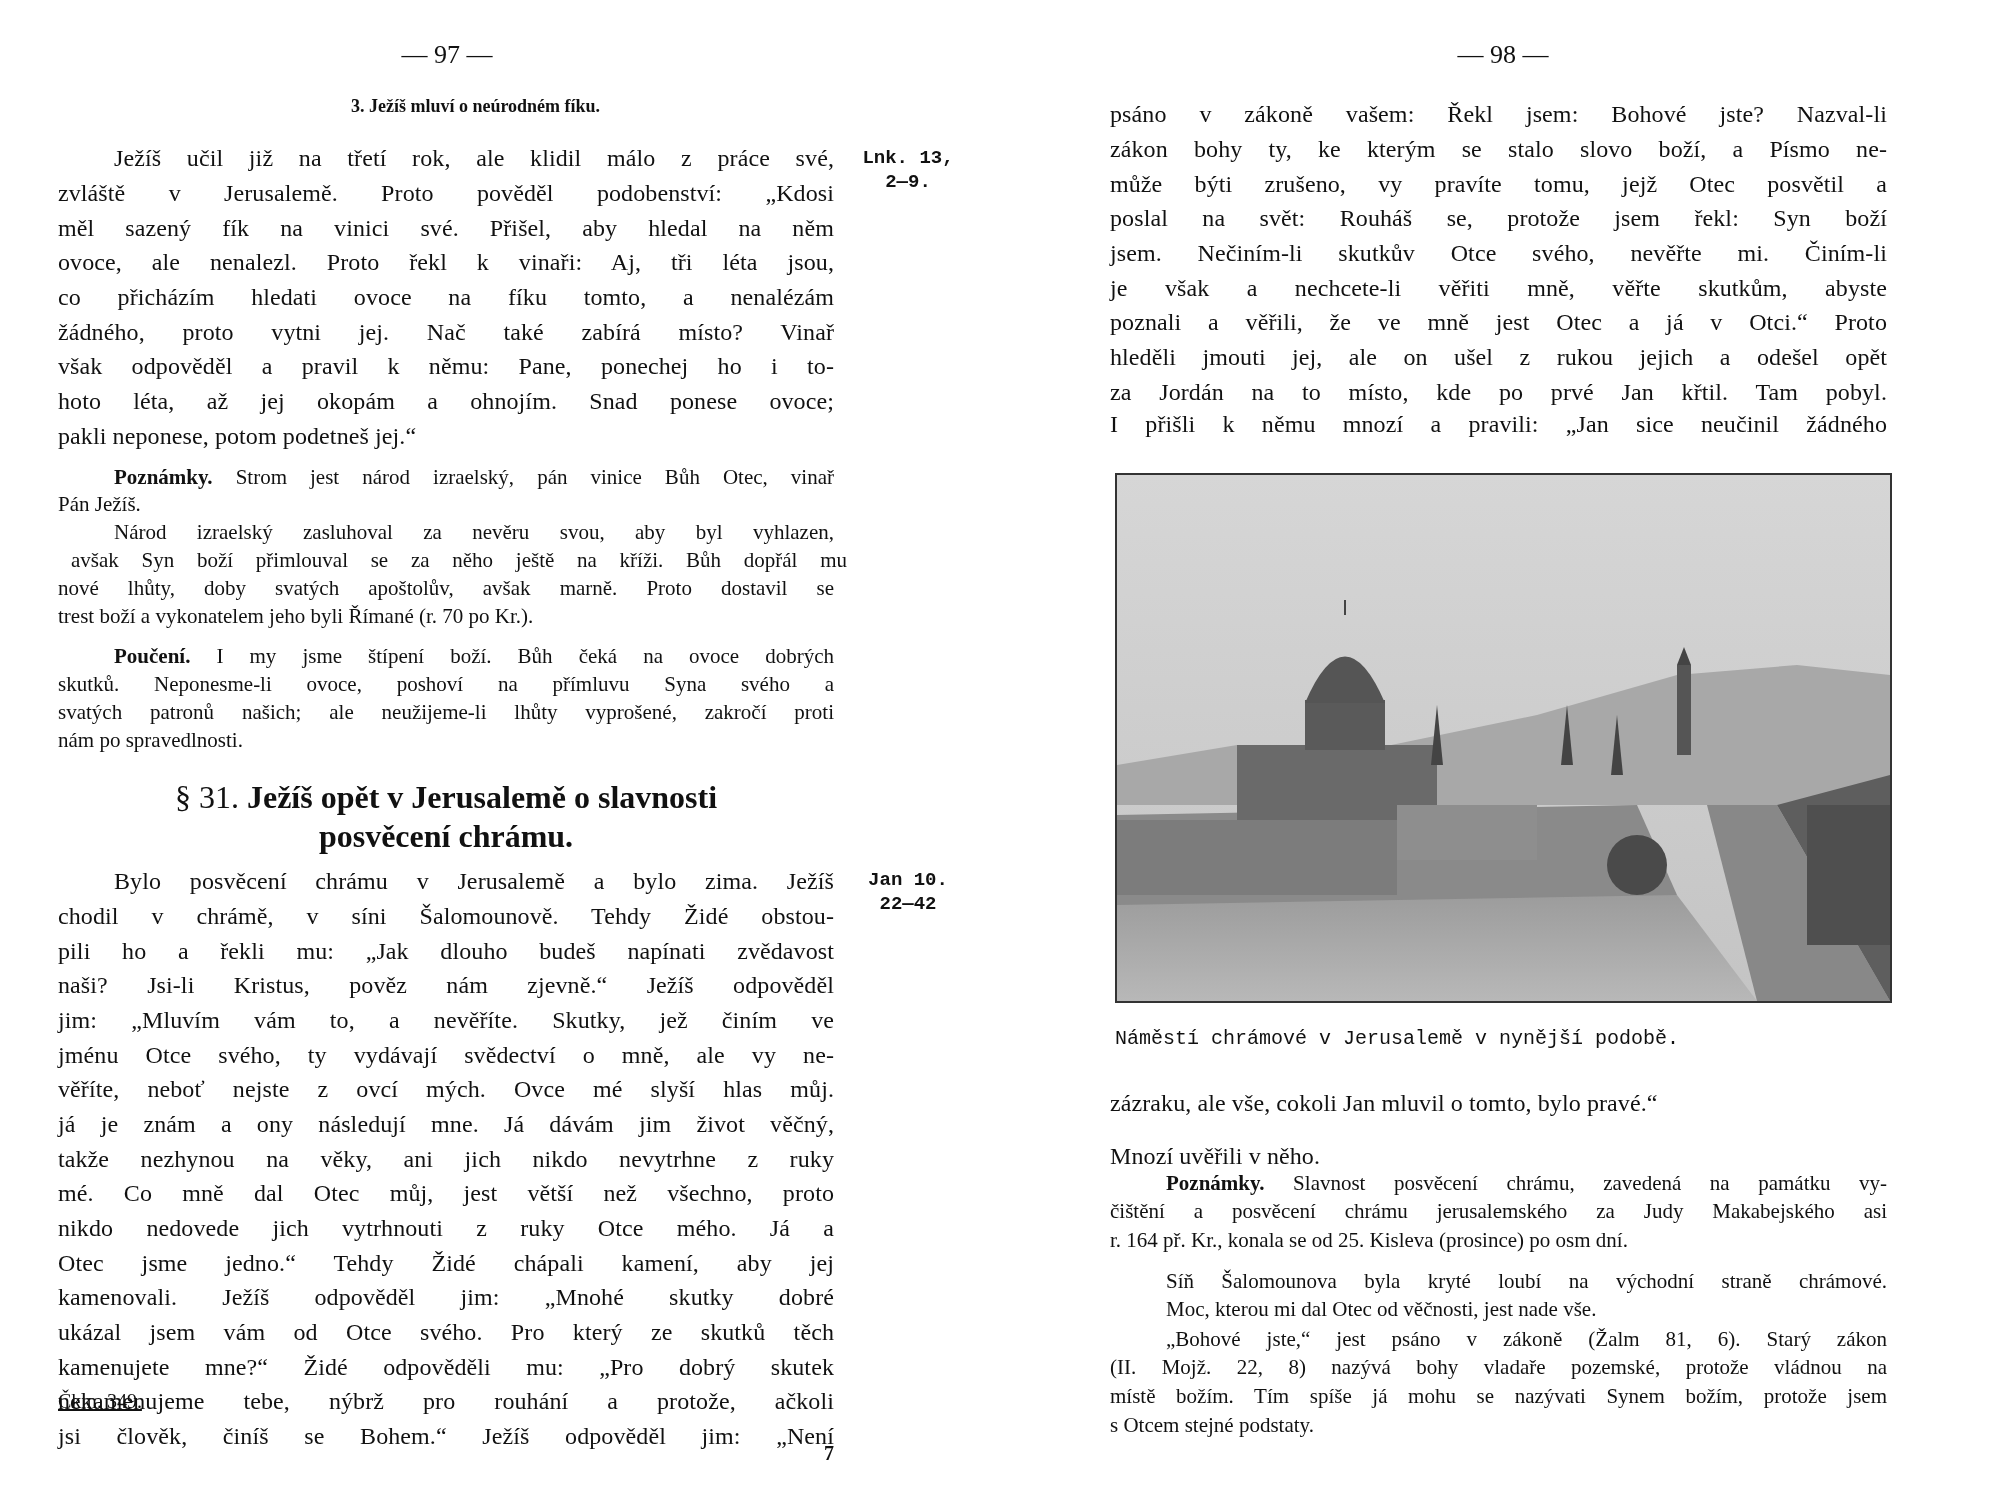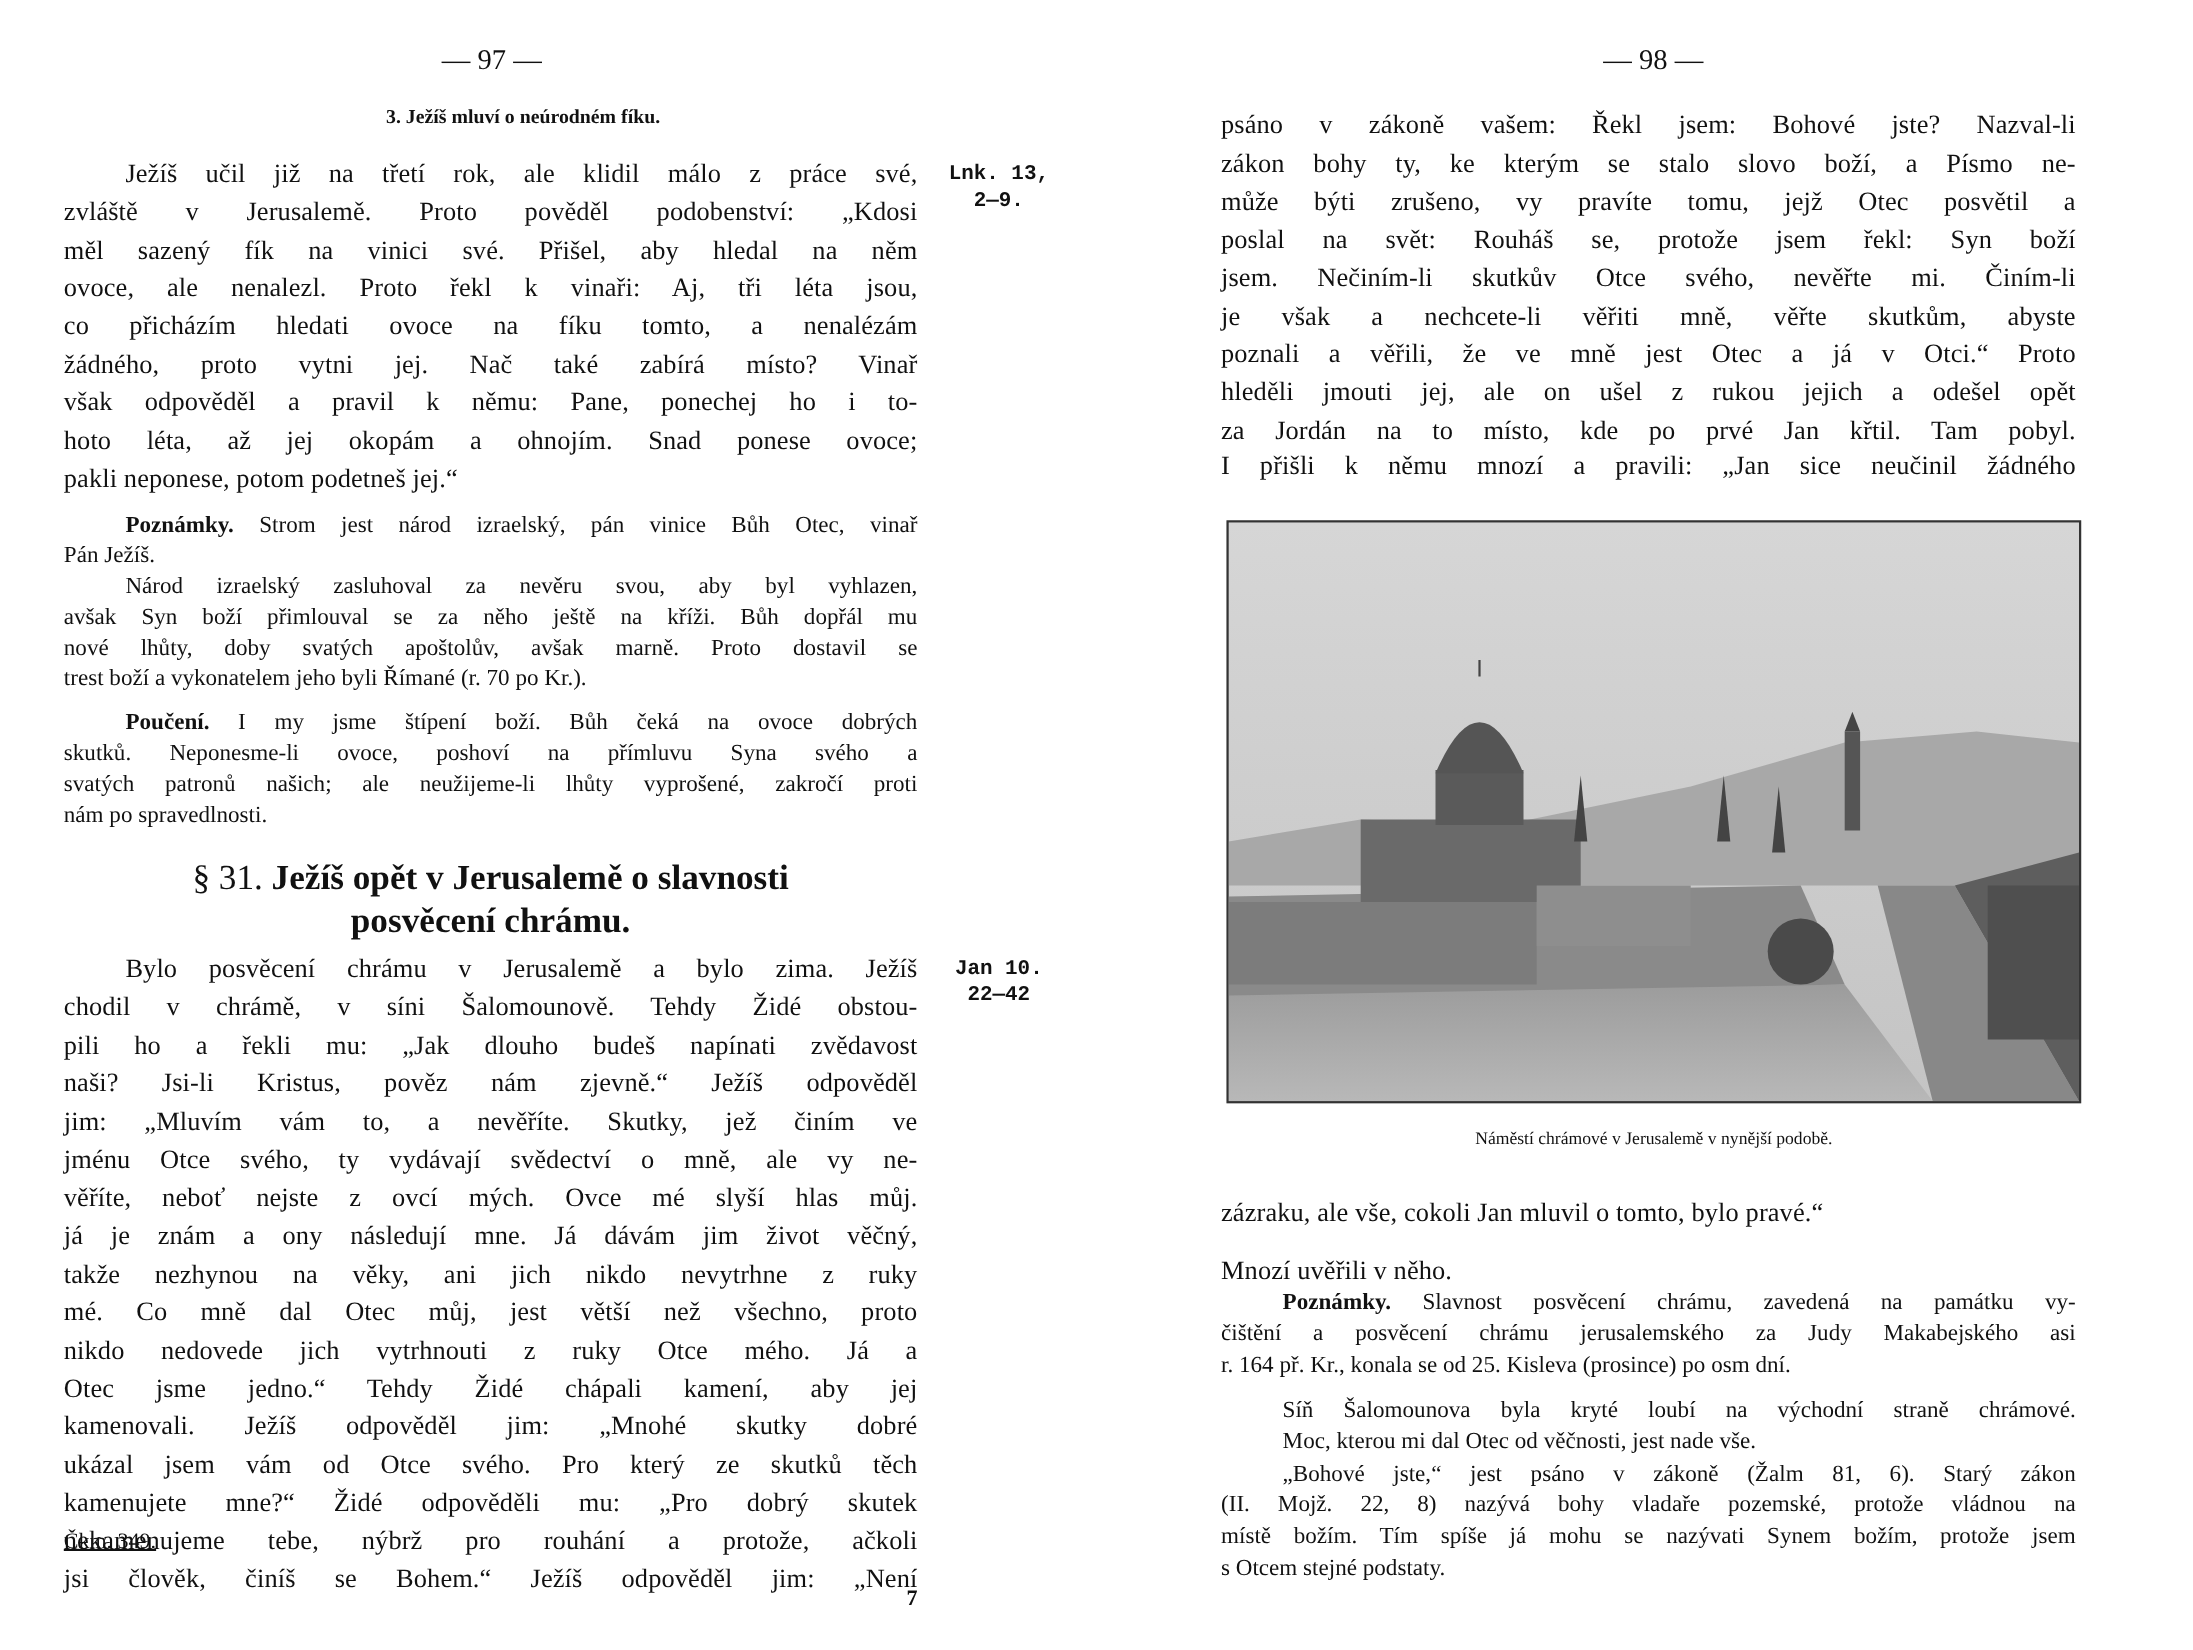--- a/index.html
+++ b/index.html
@@ -11,21 +11,21 @@
   .line { position: absolute; white-space: nowrap; font-family: "Liberation Serif", serif; }
   .body { font-size: 24px; height: 34px; line-height: 34px; letter-spacing: 0.1px; }
   .small { font-size: 21px; height: 27px; line-height: 27px; }
   .just { text-align: justify; text-align-last: justify; }
   .h-small { font-size: 18px; font-weight: bold; margin-left: 32px; }
   .h-big { font-size: 32px; font-weight: bold; }
   .h-big .sect { font-weight: normal; }
   .bold { font-weight: bold; }
   .side { position: absolute; font-family: Liberation Mono, monospace; font-size: 19px; font-weight: bold; text-align: center; width: 100px; line-height: 24px; }
   .photo { position: absolute; left: 1115px; top: 473px; width: 777px; height: 530px; border: 2px solid #333; box-sizing: border-box; overflow: hidden; background: #cfcfcf; }
-  .caption { position: absolute; font-family: Liberation Serif, serif; font-size: 16px; text-align: center; width: 777px; left: 1115px; top: 1027px; }
+  .caption { position: absolute; font-family: Liberation Mono, monospace; font-size: 20px; text-align: left; width: 777px; left: 1115px; top: 1027px; }
 </style>
 </head>
 <body>
 
 <div id="left-page" class="page">
   <div class="pnum" style="left:297px;">— 97 —</div>
 
   <div class="line h-small" style="left:0; width:997px; top:96px; text-align:center; padding-right:110px; box-sizing:border-box;">3. Ježíš mluví o neúrodném fíku.</div>
 
   <div class="side" style="left:858px; top:146px;">
@@ -42,21 +42,21 @@
     <div class="line body just" style="left:58px; width:776px; top:315px;">žádného, proto vytni jej. Nač také zabírá místo? Vinař</div>
     <div class="line body just" style="left:58px; width:776px; top:349px;">však odpověděl a pravil k němu: Pane, ponechej ho i to-</div>
     <div class="line body just" style="left:58px; width:776px; top:384px;">hoto léta, až jej okopám a ohnojím. Snad ponese ovoce;</div>
     <div class="line body" style="left:58px; top:419px;">pakli neponese, potom podetneš jej.“</div>
   </div>
 
   <div>
     <div class="line small just" style="left:114px; width:720px; top:464px;"><span class="bold">Poznámky.</span><span> Strom jest národ izraelský, pán vinice Bůh Otec, vinař</span></div>
     <div class="line small" style="left:58px; top:491px;">Pán Ježíš.</div>
     <div class="line small just" style="left:114px; width:720px; top:519px;">Národ izraelský zasluhoval za nevěru svou, aby byl vyhlazen,</div>
-    <div class="line small just" style="left:58px; width:776px; top:547px;">avšak Syn boží přimlouval se za něho ještě na kříži. Bůh dopřál mu</div>
+    <div class="line small just" style="left:71px; width:776px; top:547px;">avšak Syn boží přimlouval se za něho ještě na kříži. Bůh dopřál mu</div>
     <div class="line small just" style="left:58px; width:776px; top:575px;">nové lhůty, doby svatých apoštolův, avšak marně. Proto dostavil se</div>
     <div class="line small" style="left:58px; top:603px;">trest boží a vykonatelem jeho byli Římané (r. 70 po Kr.).</div>
   </div>
 
   <div>
     <div class="line small just" style="left:114px; width:720px; top:643px;"><span class="bold">Poučení.</span><span> I my jsme štípení boží. Bůh čeká na ovoce dobrých</span></div>
     <div class="line small just" style="left:58px; width:776px; top:671px;">skutků. Neponesme-li ovoce, poshoví na přímluvu Syna svého a</div>
     <div class="line small just" style="left:58px; width:776px; top:699px;">svatých patronů našich; ale neužijeme-li lhůty vyprošené, zakročí proti</div>
     <div class="line small" style="left:58px; top:727px;">nám po spravedlnosti.</div>
   </div>

